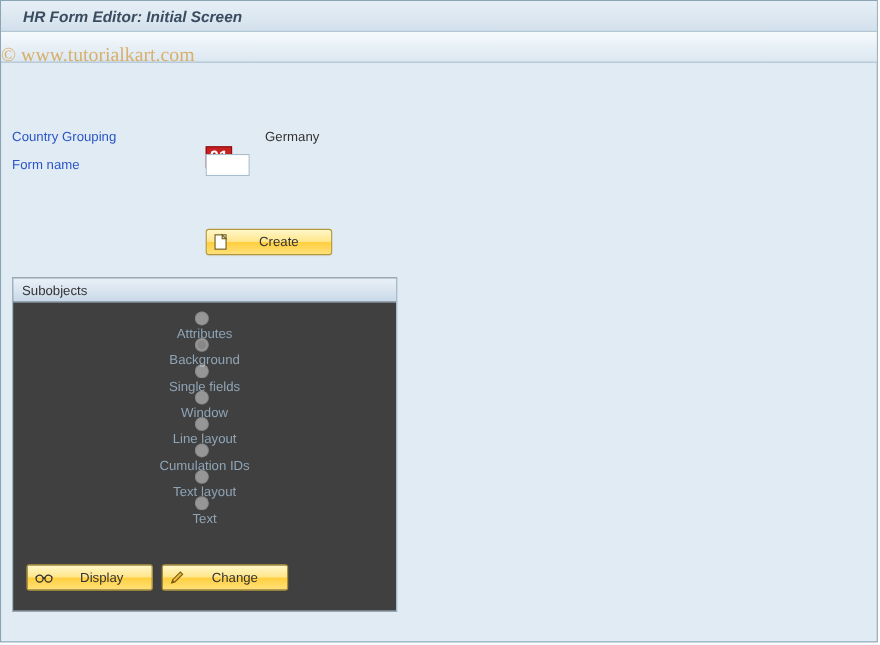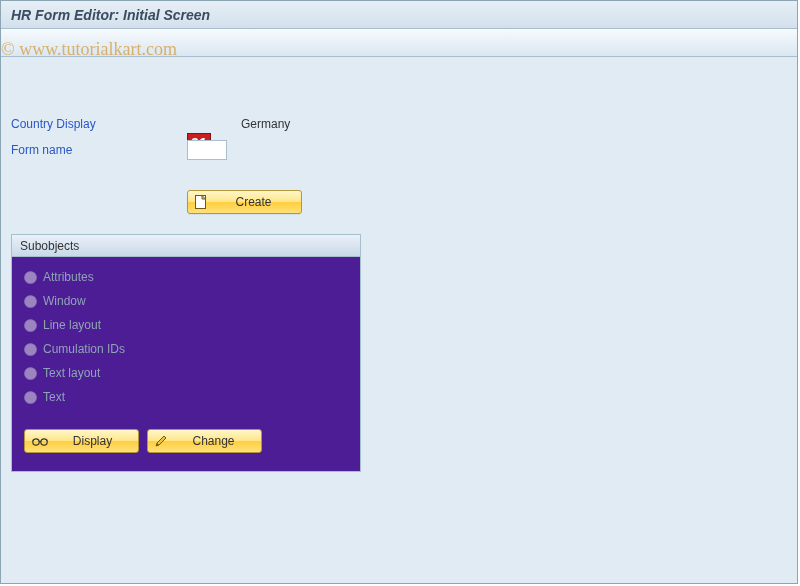--- a/index.html
+++ b/index.html
@@ -18,21 +18,21 @@
     border: 1px solid #8ca5b5;
     background: #e1ebf4;
     position: relative;
   }
   .title-bar {
     background: linear-gradient(#e7eff6, #d3e0ec);
     border-bottom: 1px solid #a8bdce;
     height: 28px;
     display: flex;
     align-items: center;
-    padding-left: 10px;
+    padding-left: 20px;
   }
   .title-bar h1 {
     font-size: 14px;
     font-weight: bold;
     font-style: italic;
     color: #3a4c5f;
   }
   .toolbar {
     height: 28px;
     background: linear-gradient(#f6fafd, #dbe7f1);
@@ -89,47 +89,49 @@
     padding: 0 10px 0 6px;
     background: linear-gradient(#fff7c9, #ffe68b 48%, #ffcf3f 52%, #ffe07a);
     border: 1px solid #b4973a;
     border-radius: 3px;
     cursor: pointer;
     font-size: 12px;
     color: #333;
     justify-content: flex-start;
     gap: 8px;
     box-shadow: 0 1px 0 rgba(0,0,0,0.05);
+    margin-top: 18px;
   }
   .sap-btn .btn-text { flex: 1; text-align: center; }
   .groupbox {
     margin-top: 20px;
     width: 350px;
     border: 1px solid #a8bdce;
-    background: #4c1d95;
+    background: #404040;
   }
   .groupbox-header {
     background: linear-gradient(#eaf1f8, #c9d9e8);
     border-bottom: 1px solid #a8bdce;
     height: 22px;
     display: flex;
     align-items: center;
     padding-left: 8px;
     color: #333;
     font-size: 12px;
   }
   .radio-list {
     padding: 8px 12px 4px 12px;
   }
   .radio-row {
     display: flex;
     align-items: center;
     height: 24px;
     color: #8fa4b5;
     font-size: 12px;
+    flex-direction: column;
   }
   .radio-row input[type=radio] {
     margin-right: 6px;
     accent-color: #8fa4b5;
     opacity: 0.7;
   }
   .btn-row {
     display: flex;
     gap: 8px;
     padding: 16px 12px 18px 12px;
@@ -157,21 +159,21 @@
     <h1>HR Form Editor: Initial Screen</h1>
   </div>
 
   <div class="toolbar"></div>
 
   <div class="watermark">© www.tutorialkart.com</div>
 
   <div class="content">
 
     <div class="field-row">
-      <span class="field-label">Country Display</span>
+      <span class="field-label">Country Grouping</span>
       <span class="country-input">01</span>
       <span class="country-name">Germany</span>
     </div>
 
     <div class="field-row">
       <span class="field-label">Form name</span>
       <input class="text-input" type="text" value="" style="">
     </div>
 
     <div class="create-row">
@@ -185,20 +187,28 @@
         <span class="btn-text">Create</span>
       </button>
     </div>
 
     <div class="groupbox">
       <div class="groupbox-header">Subobjects</div>
       <div class="radio-list">
         <label class="radio-row">
           <input type="radio" name="subobj" disabled="" style="">
           <span>Attributes</span>
+        </label>
+        <label class="radio-row">
+          <input type="radio" name="subobj" disabled="" checked="" style="">
+          <span>Background</span>
+        </label>
+        <label class="radio-row">
+          <input type="radio" name="subobj" disabled="" style="">
+          <span>Single fields</span>
         </label>
         <label class="radio-row">
           <input type="radio" name="subobj" disabled="" style="">
           <span>Window</span>
         </label>
         <label class="radio-row">
           <input type="radio" name="subobj" disabled="" style="">
           <span>Line layout</span>
         </label>
         <label class="radio-row">

